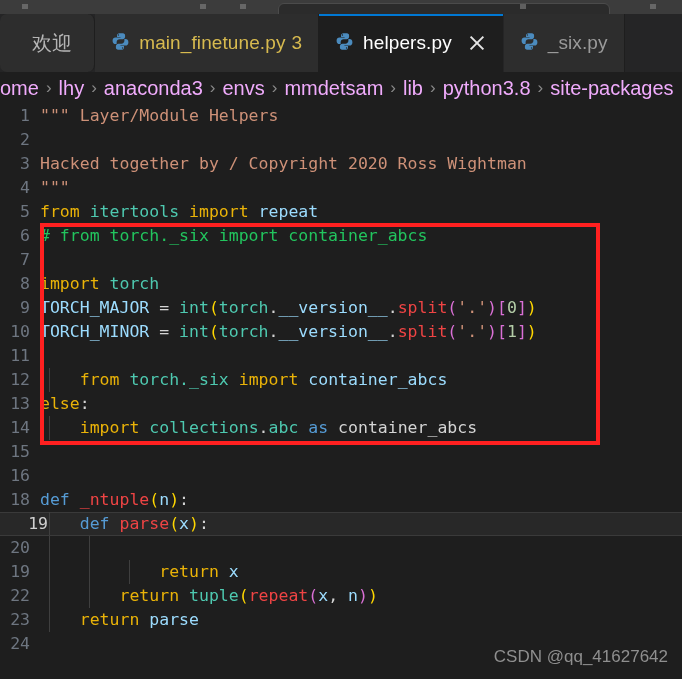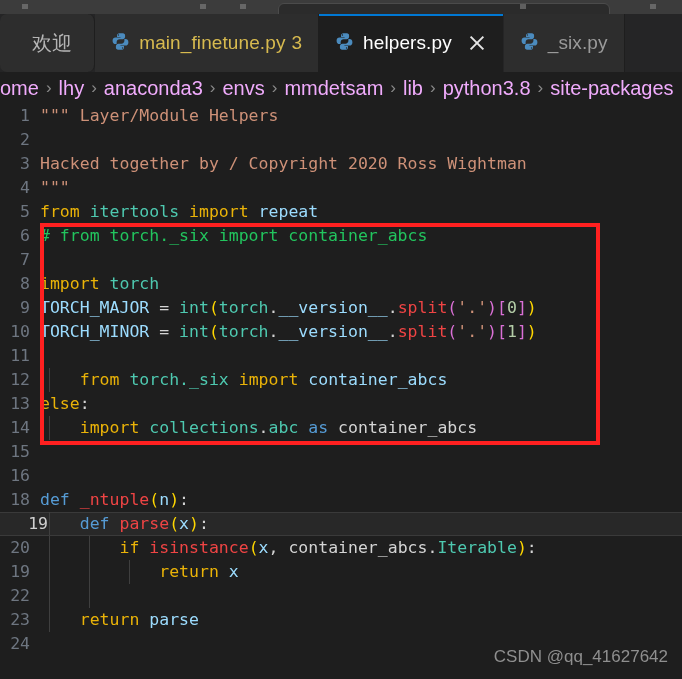--- a/index.html
+++ b/index.html
@@ -407,35 +407,35 @@
     <div class="code-line current">
       <span class="gutter active">19</span>
       <span class="guide" style="left:49px;"></span>
       <span class="code-text">    <span class="t-kw2">def</span> <span class="t-fn">parse</span><span class="t-p1">(</span><span class="t-var">x</span><span class="t-p1">)</span><span class="t-op">:</span></span>
     </div>
 
     <div class="code-line">
       <span class="gutter">20</span>
       <span class="guide" style="left:49px;"></span>
       <span class="guide" style="left:89px;"></span>
-      <span class="code-text">        <span class="t-key">if</span> <span class="t-fn">isinstance</span><span class="t-p1">(</span><span class="t-var">x</span><span class="t-op">,</span> <span class="t-plain">container_abcs</span><span class="t-op">.</span><span class="t-type">Iterable</span><span class="t-p1">)</span><span class="t-op">:</span></span>
     </div>
 
     <div class="code-line">
       <span class="gutter">19</span>
       <span class="guide" style="left:49px;"></span>
       <span class="guide" style="left:89px;"></span>
       <span class="guide" style="left:129px;"></span>
       <span class="code-text">            <span class="t-key">return</span> <span class="t-var">x</span></span>
     </div>
 
     <div class="code-line">
       <span class="gutter">22</span>
       <span class="guide" style="left:49px;"></span>
       <span class="guide" style="left:89px;"></span>
+      <span class="code-text">        <span class="t-key">return</span> <span class="t-type">tuple</span><span class="t-p1">(</span><span class="t-fn">repeat</span><span class="t-p2">(</span><span class="t-var">x</span><span class="t-op">,</span> <span class="t-var">n</span><span class="t-p2">)</span><span class="t-p1">)</span></span>
     </div>
 
     <div class="code-line">
       <span class="gutter">23</span>
       <span class="guide" style="left:49px;"></span>
       <span class="code-text">    <span class="t-key">return</span> <span class="t-var">parse</span></span>
     </div>
 
     <div class="code-line">
       <span class="gutter">24</span>

